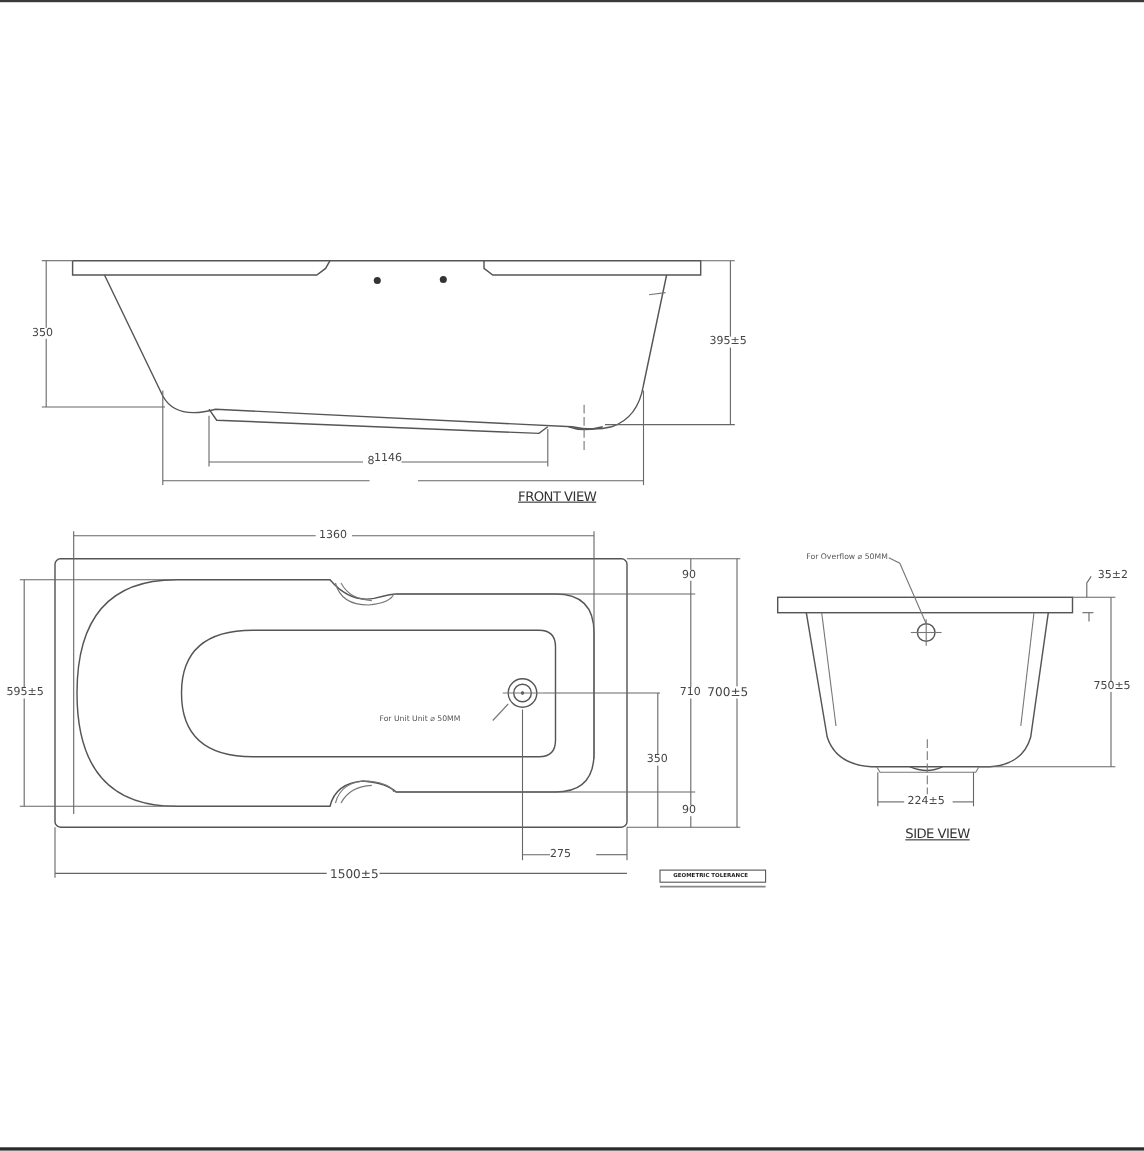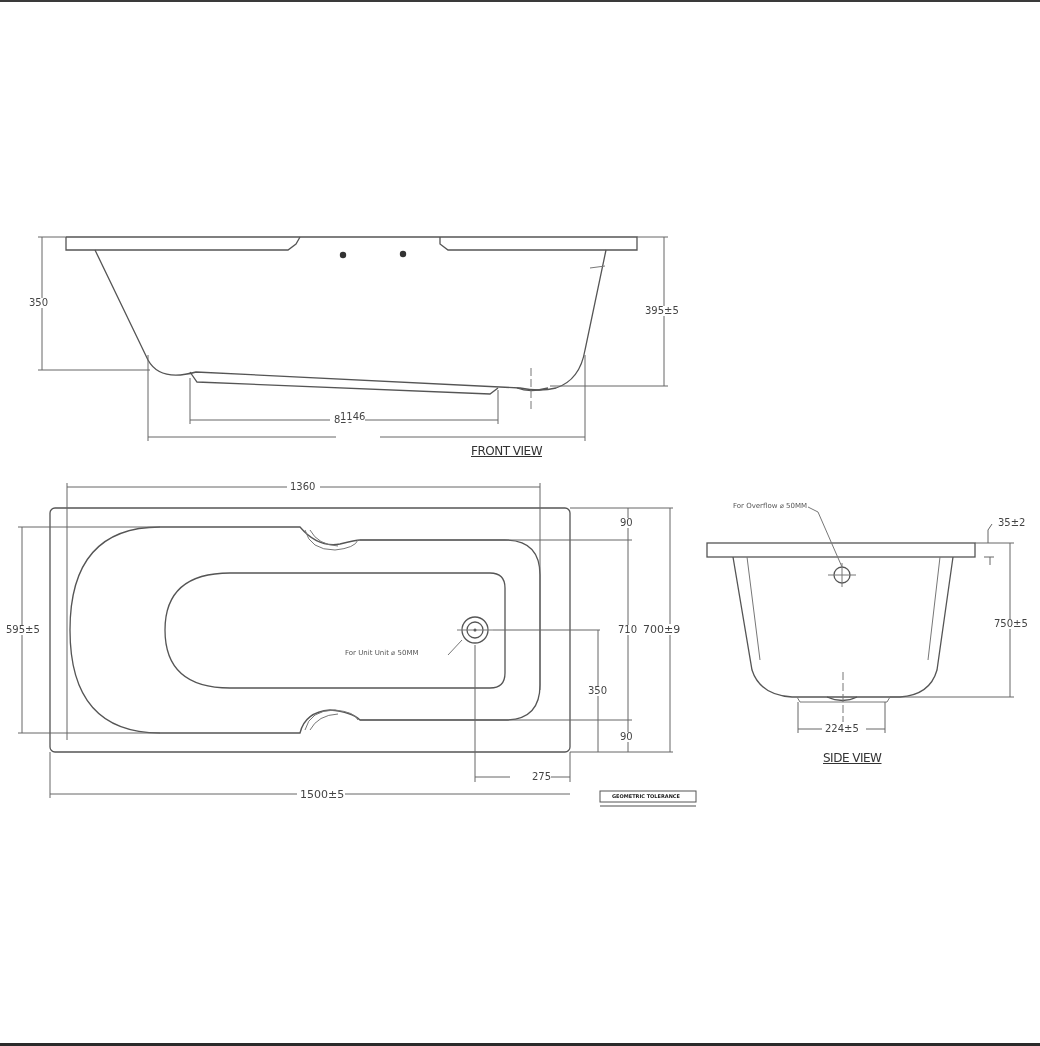--- a/index.html
+++ b/index.html
@@ -148,24 +148,24 @@
 <span class="lbl" style="left:29px;top:298px;">350</span>
 <span class="lbl" style="left:645px;top:306px;">395±5</span>
 <span class="lbl" style="left:334px;top:415px;">820</span>
 <span class="lbl" style="left:340px;top:412px;">1146</span>
 <span class="ttl" style="left:471px;top:445px;">FRONT VIEW</span>
 
 <span class="lbl" style="left:290px;top:482px;">1360</span>
 <span class="lbl" style="left:6px;top:625px;">595±5</span>
 <span class="lbl" style="left:620px;top:518px;">90</span>
 <span class="lbl" style="left:618px;top:625px;">710</span>
-<span class="lbl" style="left:643px;top:624px;font-size:11px;">700±9</span>
+<span class="lbl" style="left:643px;top:624px;font-size:11px;">700±5</span>
 <span class="lbl" style="left:588px;top:686px;">350</span>
 <span class="lbl" style="left:620px;top:732px;">90</span>
-<span class="lbl" style="left:532px;top:772px;">275</span>
+<span class="lbl" style="left:500px;top:772px;">275</span>
 <span class="lbl" style="left:300px;top:789px;font-size:11px;">1500±5</span>
 <span class="lbl lbl-s" style="left:345px;top:650px;">For Unit Unit ⌀ 50MM</span>
 <span class="tol" style="left:612px;top:794px;">GEOMETRIC TOLERANCE</span>
 
 <span class="lbl lbl-s" style="left:702px;top:503px;padding-left:31px;">For Overflow ⌀ 50MM</span>
 <span class="lbl" style="left:998px;top:518px;">35±2</span>
 <span class="lbl" style="left:994px;top:619px;">750±5</span>
 <span class="lbl" style="left:825px;top:724px;">224±5</span>
 <span class="ttl" style="left:807px;top:752px;margin-left:16px;">SIDE VIEW</span>
 

